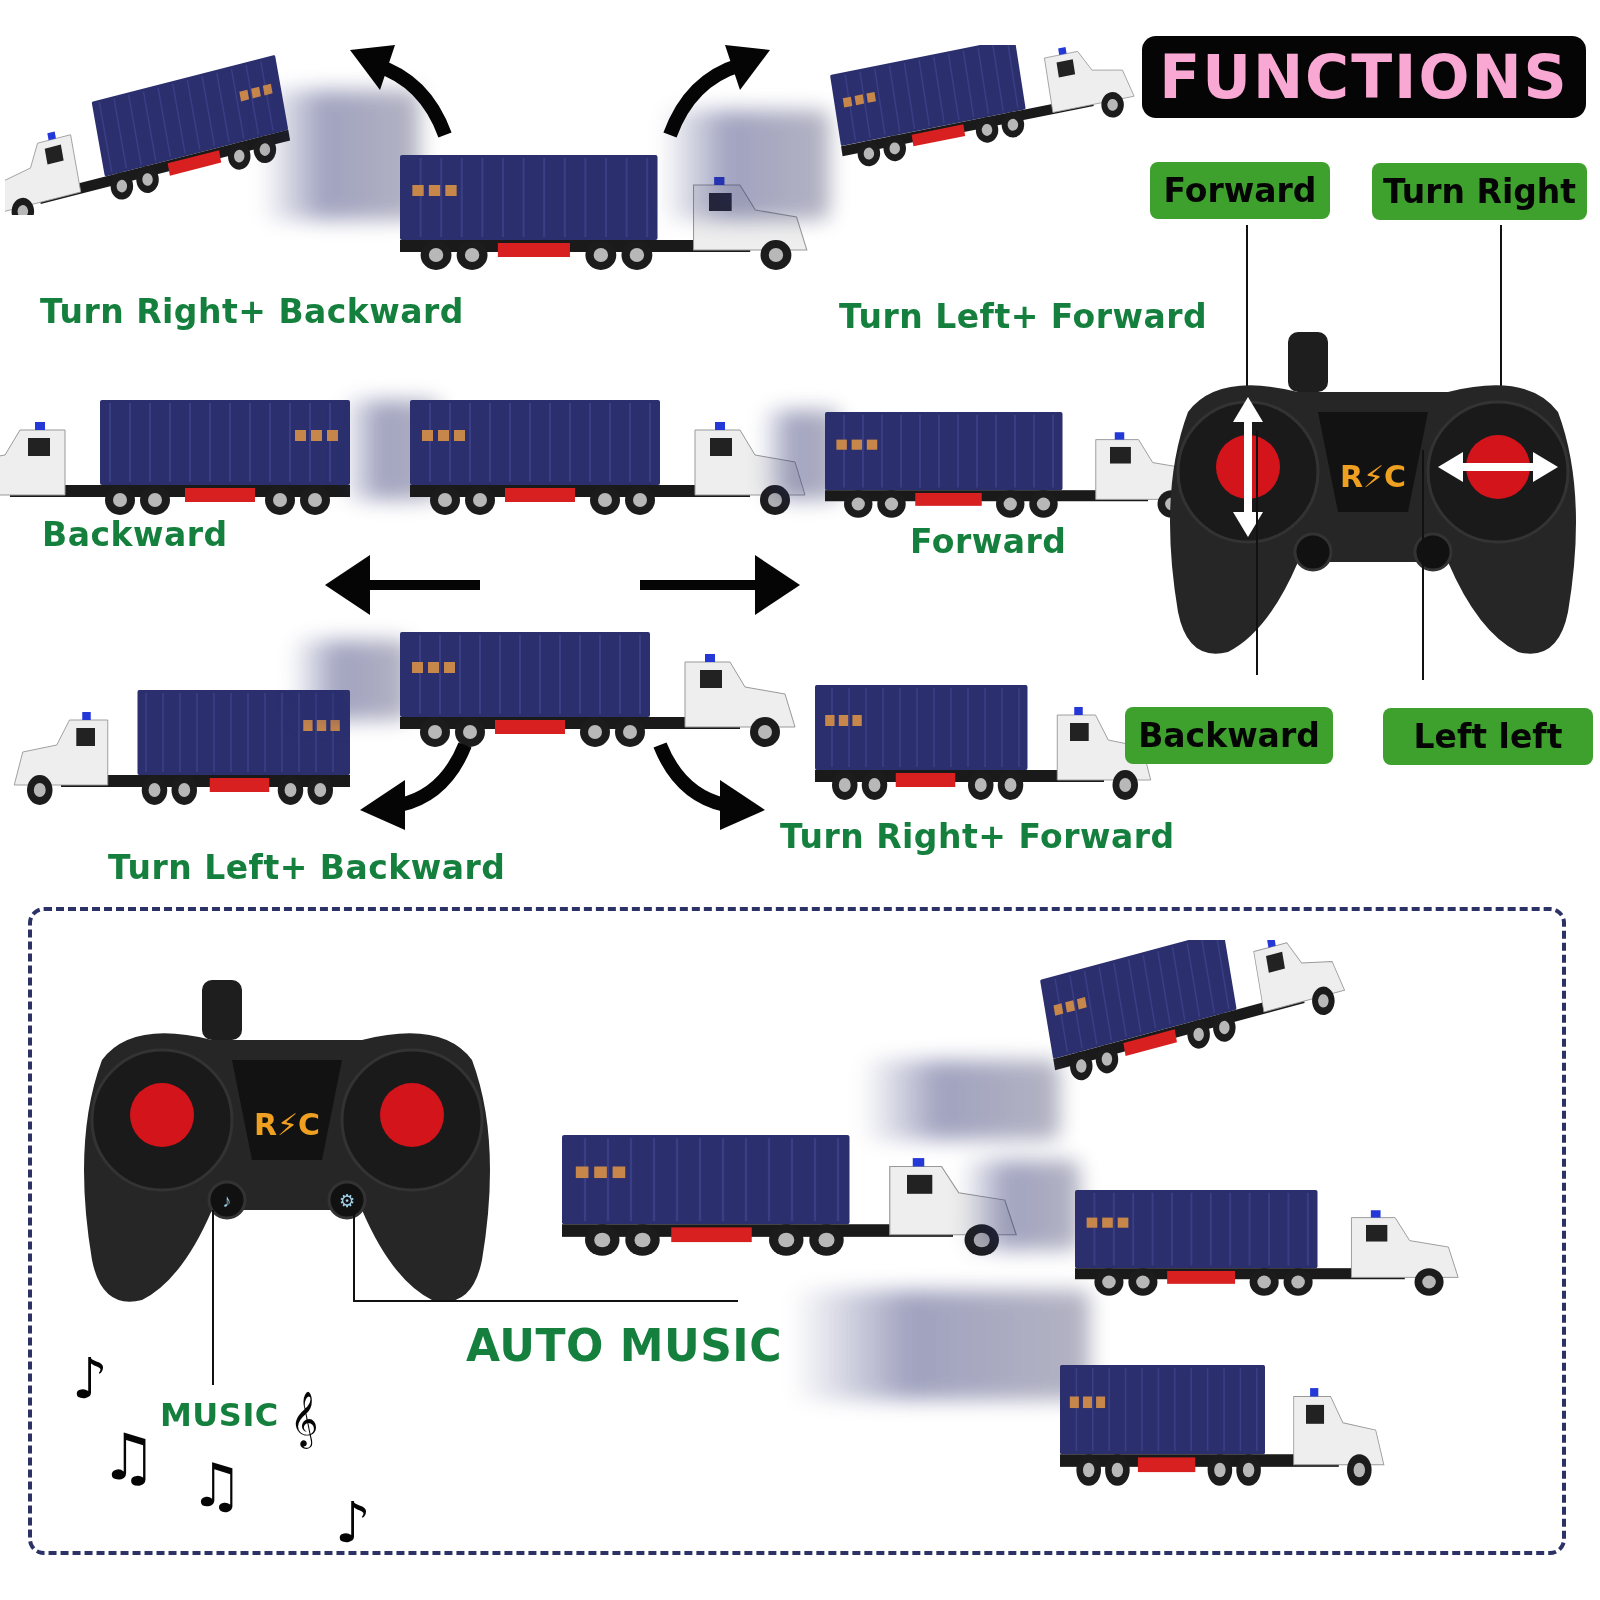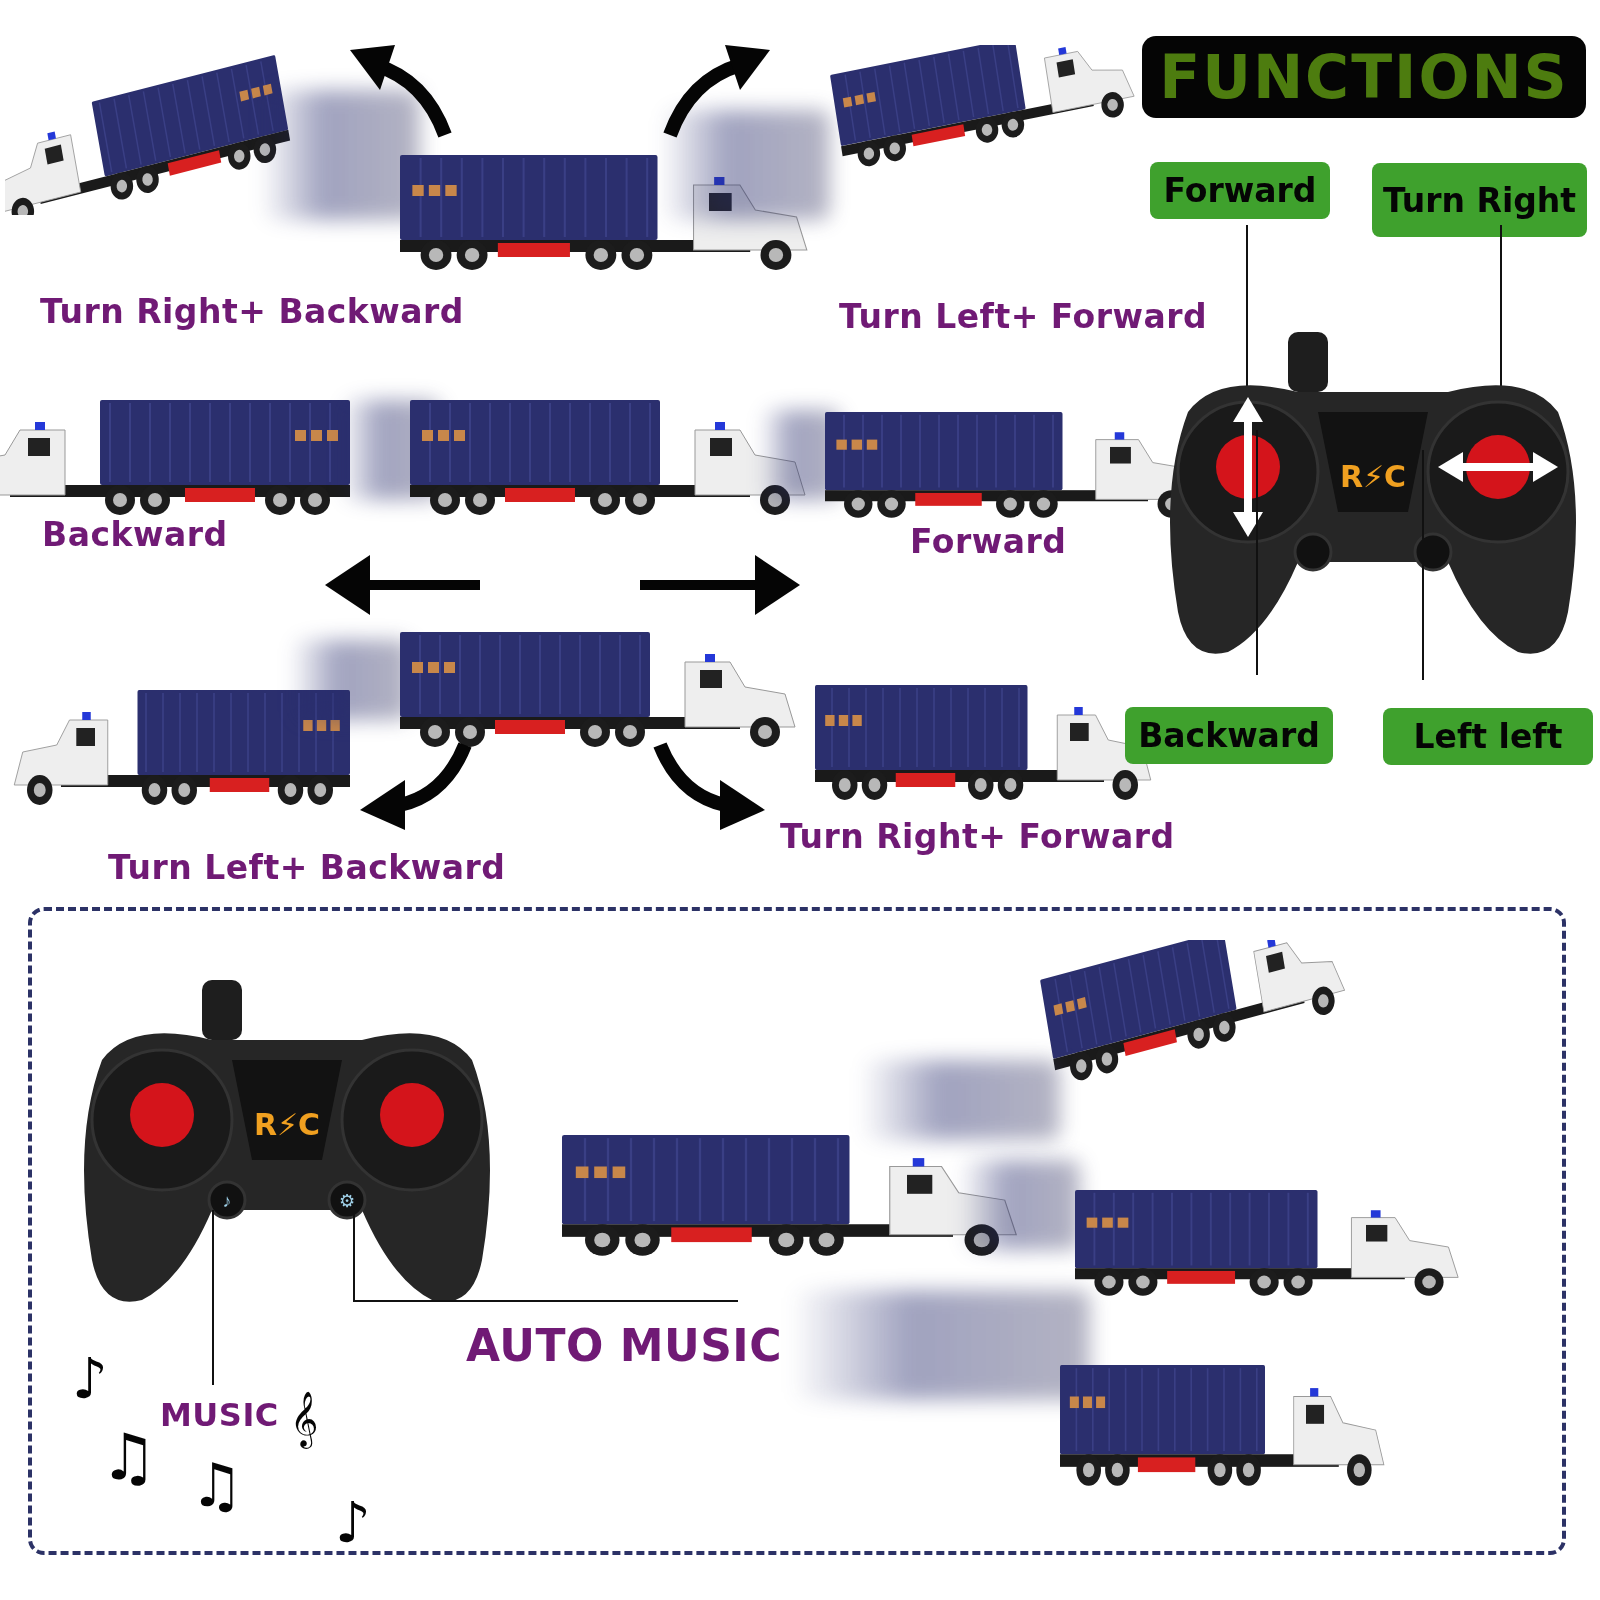--- a/index.html
+++ b/index.html
@@ -1,19 +1,19 @@
 <!DOCTYPE html>
 <html><head>
 <meta charset="utf-8">
 <style>
   html, body { margin:0; padding:0; background:#fff; }
   body { width:1600px; height:1600px; position:relative; overflow:hidden; font-family:"Liberation Sans", sans-serif; }
   .abs { position:absolute; }
-  .lbl { position:absolute; font-family:"DejaVu Sans", sans-serif; font-weight:bold; color:#701a75; font-size:33px; letter-spacing:0.5px; white-space:nowrap; }
-  .title-box { position:absolute; left:1142px; top:36px; width:444px; height:82px; background:#050505; border-radius:14px; color:#4d7c0f; font-family:"DejaVu Sans", sans-serif; font-weight:bold; font-size:60px; display:flex; align-items:center; justify-content:center; letter-spacing:2px; }
+  .lbl { position:absolute; font-family:"DejaVu Sans", sans-serif; font-weight:bold; color:#15803d; font-size:33px; letter-spacing:0.5px; white-space:nowrap; }
+  .title-box { position:absolute; left:1142px; top:36px; width:444px; height:82px; background:#050505; border-radius:14px; color:#f9a8d4; font-family:"DejaVu Sans", sans-serif; font-weight:bold; font-size:60px; display:flex; align-items:center; justify-content:center; letter-spacing:2px; }
   .gbtn { position:absolute; background:#3fa12d; border-radius:8px; color:#050505; font-family:"DejaVu Sans", sans-serif; font-weight:bold; font-size:33px; display:flex; align-items:center; justify-content:center; white-space:nowrap; }
   .vline { position:absolute; width:2px; background:#111; }
   .hline { position:absolute; height:2px; background:#111; }
   .dashbox { position:absolute; left:28px; top:907px; width:1538px; height:648px; border:4px dashed #2c3266; border-radius:16px; box-sizing:border-box; }
   .blur { position:absolute; filter:blur(10px); opacity:0.55; background:linear-gradient(90deg, rgba(40,45,110,0) 0%, rgba(40,45,110,0.8) 40%, rgba(60,60,100,0.7) 100%); border-radius:10px; }
   .note { position:absolute; font-family:"DejaVu Serif", serif; color:#050505; }
 </style>
 </head>
 <body>
 
@@ -175,21 +175,21 @@
 </svg>
 <svg class="abs" style="left:650px; top:740px;" width="120" height="90">
   <path d="M 10 5 Q 30 55 75 65" stroke="#050505" stroke-width="14" fill="none"></path>
   <polygon points="115,70 70,40 70,90" fill="#050505"></polygon>
 </svg>
 
 <div class="lbl" style="left:108px; top:848px;">Turn Left+ Backward</div>
 <div class="lbl" style="left:780px; top:817px;">Turn Right+ Forward</div>
 
 <div class="gbtn" style="left:1150px; top:162px; width:180px; height:57px;">Forward</div>
-<div class="gbtn" style="left:1372px; top:163px; width:215px; height:74px;">Turn Right</div>
+<div class="gbtn" style="left:1372px; top:163px; width:215px; height:57px;">Turn Right</div>
 <div class="vline" style="left:1246px; top:225px; height:220px;"></div>
 <div class="vline" style="left:1500px; top:225px; height:215px;"></div>
 
 <div class="abs" style="left:1148px; top:372px;">
   <svg width="450" height="290" overflow="visible">
       <use href="#controller"></use>
     <g fill="#fff">
       <polygon points="100,25 85,50 115,50"></polygon>
         <rect x="96" y="48" width="8" height="95"></rect>
         <polygon points="100,165 85,140 115,140"></polygon>

